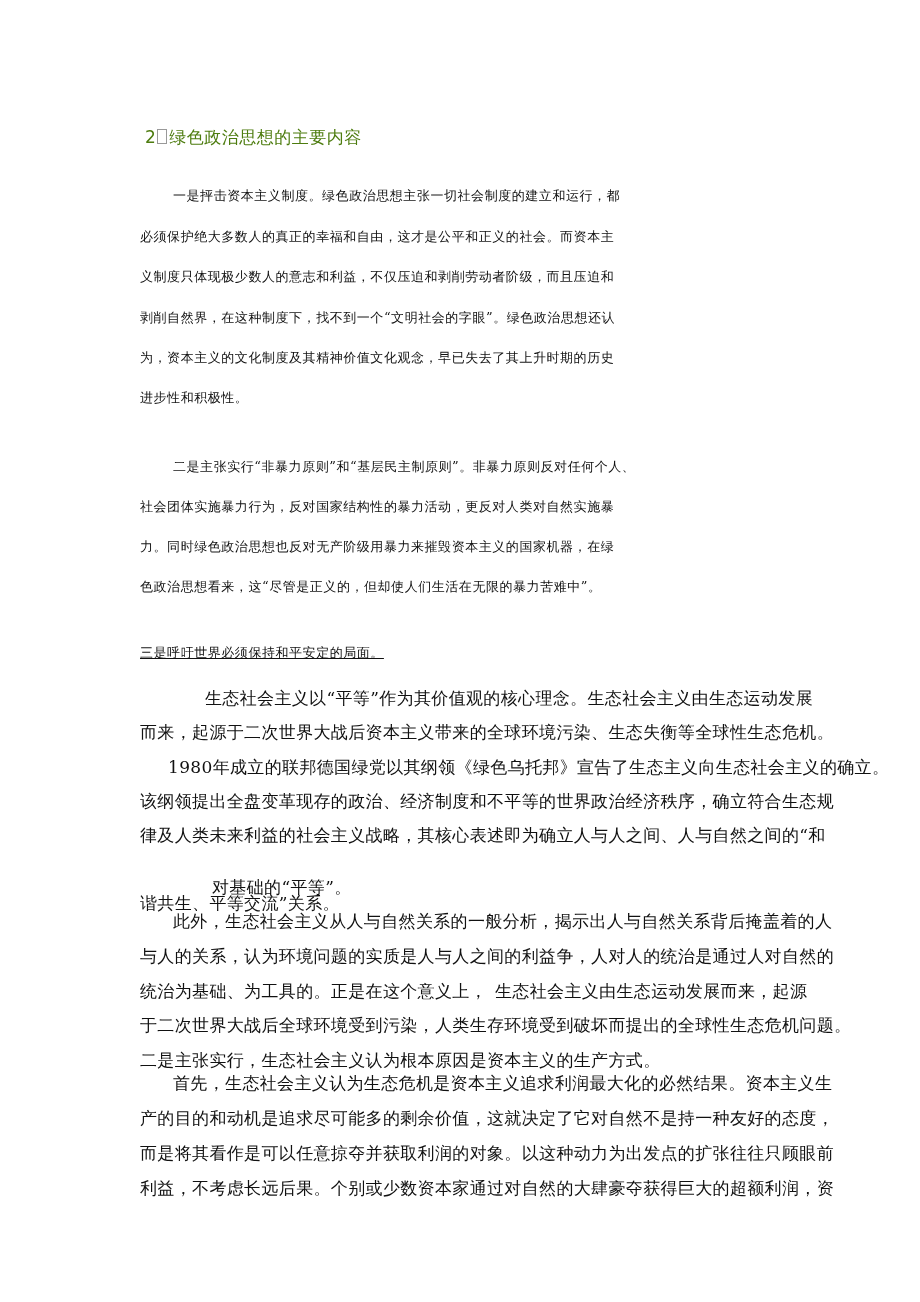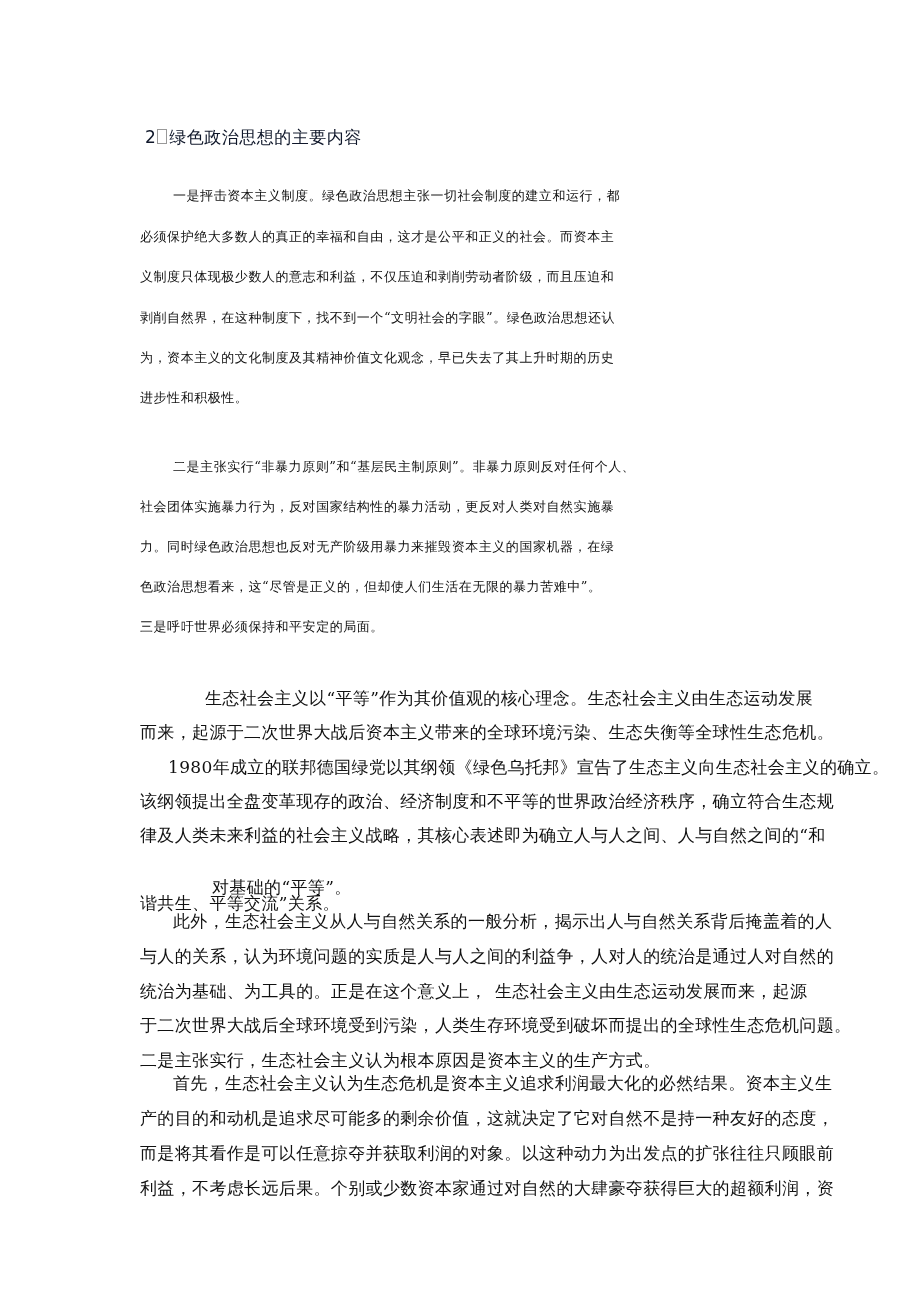--- a/index.html
+++ b/index.html
@@ -24,21 +24,21 @@
     .line {
       position: absolute;
       white-space: nowrap;
       left: 140px;
     }
     .title {
       left: 145px;
       top: 126px;
       font-size: 17px;
       font-family: "DejaVu Sans", "Liberation Sans", sans-serif;
-      color: #0f172a;
+      color: #4d7c0f;
       letter-spacing: 0.5px;
     }
     .title .box {
       display: inline-block;
       width: 8px;
       height: 13px;
       border: 1px solid #999;
       margin: 0 2px 0 1px;
       vertical-align: -1px;
     }
@@ -73,21 +73,21 @@
     <div class="line big" style="top:309px;">剥削自然界，在这种制度下，找不到一个“文明社会的字眼”。绿色政治思想还认</div>
     <div class="line big" style="top:349px;">为，资本主义的文化制度及其精神价值文化观念，早已失去了其上升时期的历史</div>
     <div class="line big" style="top:389px;">进步性和积极性。</div>
   </div>
 
   <div>
     <div class="line big" style="left:173px; top:458px;">二是主张实行“非暴力原则”和“基层民主制原则”。非暴力原则反对任何个人、</div>
     <div class="line big" style="top:498px;">社会团体实施暴力行为，反对国家结构性的暴力活动，更反对人类对自然实施暴</div>
     <div class="line big" style="top:538px;">力。同时绿色政治思想也反对无产阶级用暴力来摧毁资本主义的国家机器，在绿</div>
     <div class="line big" style="top:578px;">色政治思想看来，这“尽管是正义的，但却使人们生活在无限的暴力苦难中”。</div>
-    <div class="line big" style="top:618px;">三是呼吁世界必须保持和平安定的局面。</div>
+    <div class="line big" style="top:644px;text-decoration:underline;">三是呼吁世界必须保持和平安定的局面。</div>
   </div>
 
 
   <div>
     <div class="line mid" style="left:205px; top:687px;">生态社会主义以“平等”作为其价值观的核心理念。生态社会主义由生态运动发展</div>
     <div class="line mid" style="top:721px;">而来，起源于二次世界大战后资本主义带来的全球环境污染、生态失衡等全球性生态危机。</div>
     <div class="line mid" style="top:756px;margin-left:28px;">1980年成立的联邦德国绿党以其纲领《绿色乌托邦》宣告了生态主义向生态社会主义的确立。</div>
     <div class="line mid" style="top:790px;">该纲领提出全盘变革现存的政治、经济制度和不平等的世界政治经济秩序，确立符合生态规</div>
     <div class="line mid" style="top:824px;">律及人类未来利益的社会主义战略，其核心表述即为确立人与人之间、人与自然之间的“和</div>
     <div class="line mid" style="top:858px;margin-top:34px;">谐共生、平等交流”关系。</div>

